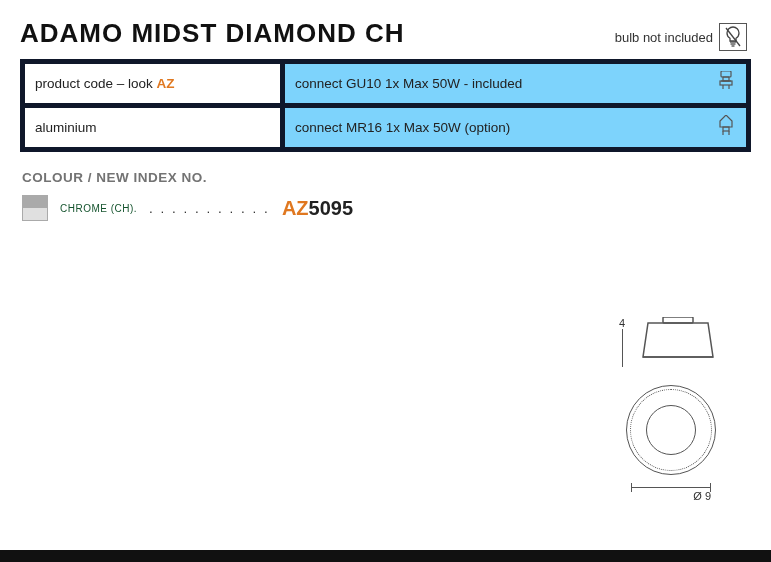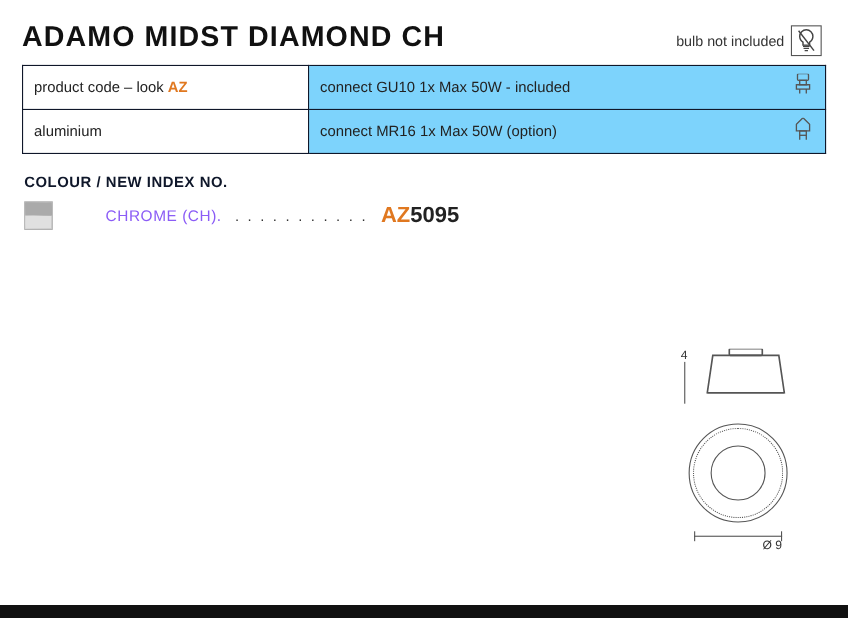--- a/index.html
+++ b/index.html
@@ -48,21 +48,21 @@
       justify-content: center;
       font-size: 16px;
     }
     .spec-table {
       width: 100%;
       border-collapse: collapse;
       border-top: 1.5px solid #bbb;
       margin-top: 0;
     }
     .spec-table td {
-      border: 1px solid #0f172a;
+      border: 5px solid #0f172a;
       padding: 7px 10px;
       vertical-align: middle;
       font-size: 13.5px;
     }
     .spec-table .left-col {
       width: 260px;
       background: #fff;
     }
     .spec-table .right-col {
       background: #7dd3fc;
@@ -108,21 +108,21 @@
       justify-content: space-between;
     }
     .colour-section {
       margin-top: 18px;
       padding-left: 2px;
     }
     .colour-title {
       font-size: 13.5px;
       font-weight: 700;
       letter-spacing: 0.5px;
-      color: #0f172a;
+      color: #737373;
       margin-bottom: 10px;
     }
     .colour-row {
       display: flex;
       align-items: center;
       gap: 12px;
     }
     .colour-swatch {
       width: 26px;
       height: 26px;
@@ -134,24 +134,23 @@
     }
     .colour-swatch-half-top {
       flex: 1;
       background: #aaa;
     }
     .colour-swatch-half-bottom {
       flex: 1;
       background: #e0e0e0;
     }
     .colour-label {
-      font-size: 14px;
-      color: #8b5cf6;
+      font-size: 10px;
+      color: #14532d;
       letter-spacing: 0.5px;
-      margin-left: 36px;
     }
     .colour-dots {
       font-size: 13.5px;
       color: #333;
       letter-spacing: 2px;
     }
     .colour-code {
       font-size: 20px;
       font-weight: 900;
     }

